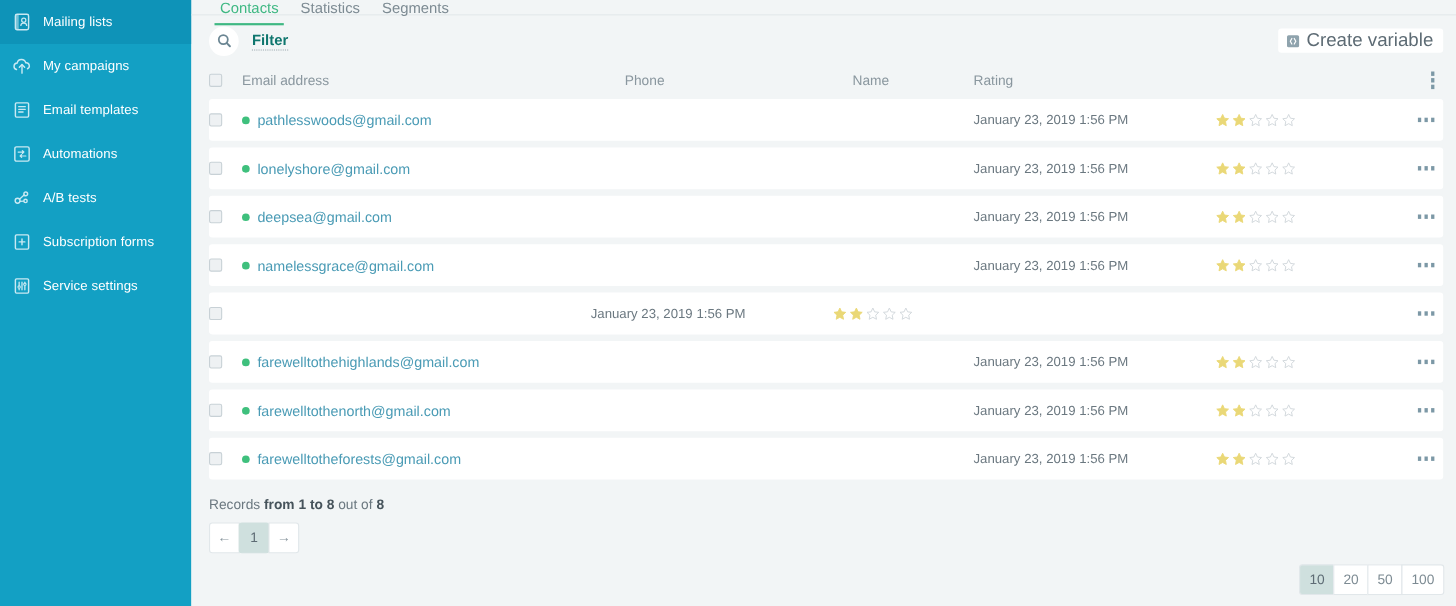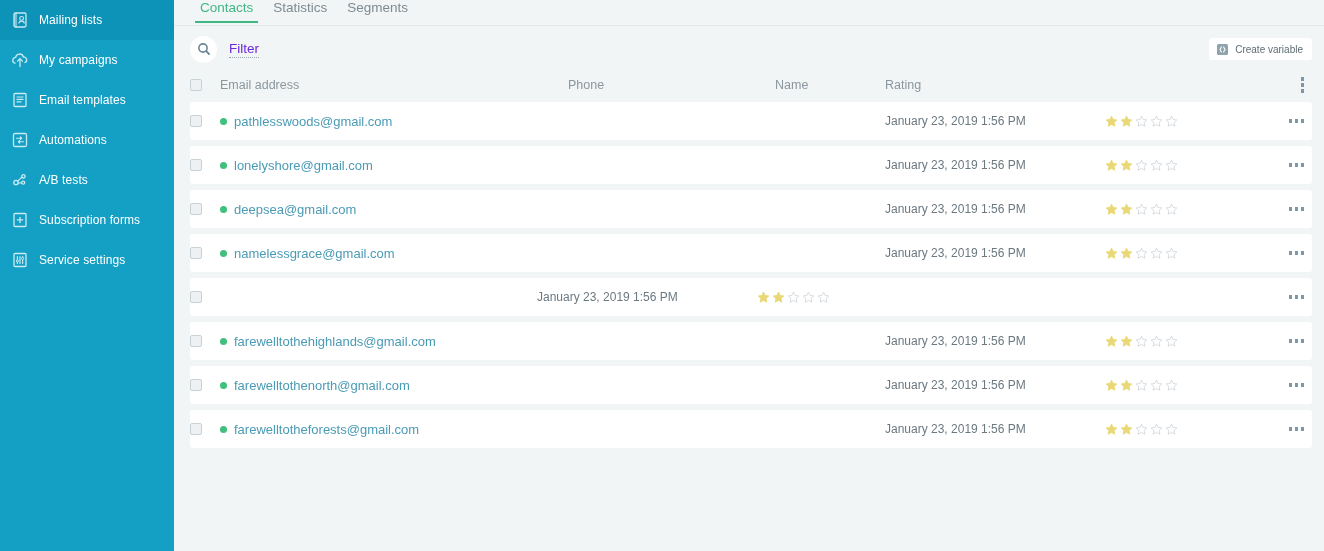--- a/index.html
+++ b/index.html
@@ -45,21 +45,21 @@
   .main {
     flex: 1 1 auto;
     position: relative;
     background: #f2f5f6;
     display: flex;
     flex-direction: column;
   }
 
   
   .tabbar {
-    height: 26px;
+    height: 14px;
     display: flex;
     align-items: flex-start;
     padding-left: 16px;
     border-bottom: 1px solid #e3e9eb;
     position: relative;
   }
   .tab {
     font-size: 13.5px;
     color: #7d8b93;
     padding: 0 10px 7px 10px;
@@ -88,34 +88,35 @@
     width: 27px; height: 27px;
     border-radius: 50%;
     background: #ffffff;
     display: flex; align-items: center; justify-content: center;
     flex: 0 0 27px;
     cursor: pointer;
   }
   .filter-text {
     margin-left: 12px;
     font-size: 13.5px;
-    color: #6d28d9;
+    color: #0f766e;
     border-bottom: 1px dotted #9aa7ae;
     padding-bottom: 1px;
     cursor: pointer;
     line-height: 15px;
+    font-weight: bold;
   }
   .spacer { flex: 1 1 auto; }
   .create-var {
     display: flex; align-items: center;
     background: #ffffff;
     border-radius: 3px;
     height: 22px;
     padding: 0 9px 0 7px;
-    font-size: 10px;
+    font-size: 17px;
     color: #5d6b74;
     cursor: pointer;
   }
   .create-var .cv-icon { margin-right: 6px; display: flex; }
 
   
   .table { padding: 0 12px 0 16px; }
   .thead {
     display: flex;
     align-items: center;
@@ -639,15 +640,31 @@
               <span class="kebab-h">
                 <i></i>
                 <i></i>
                 <i></i>
               </span>
             </div>
           </div>
         </div>
     </div>
 
+    <div class="footer">
+      <div class="records"><span>Records </span><b>from 1 to 8</b><span> out of </span><b>8</b></div>
+
+      <div class="pagerow">
+        <div class="pgbtn">←</div>
+        <div class="pgbtn current">1</div>
+        <div class="pgbtn">→</div>
+      </div>
+
+      <div class="perpage">
+        <div class="ppbtn active">10</div>
+        <div class="ppbtn">20</div>
+        <div class="ppbtn">50</div>
+        <div class="ppbtn">100</div>
+      </div>
+    </div>
 
   </section>
 </div>
 
 </body></html>

